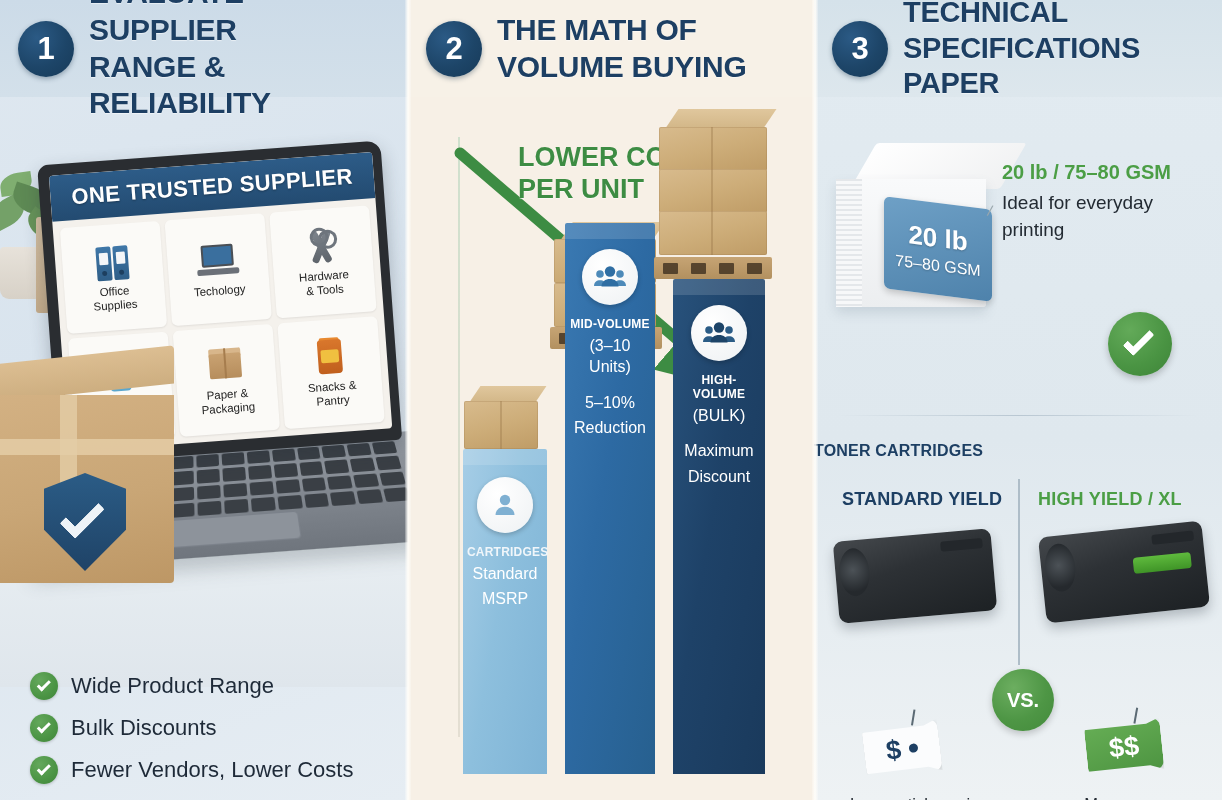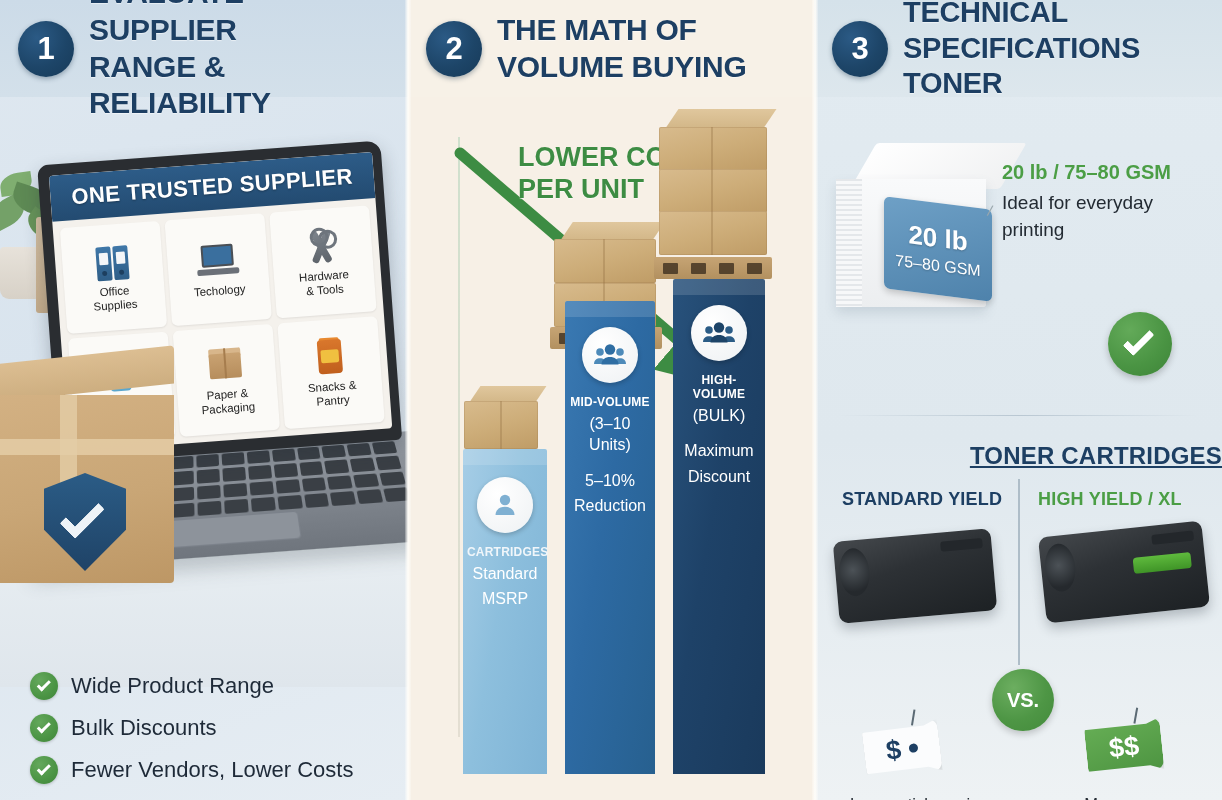--- a/index.html
+++ b/index.html
@@ -188,21 +188,21 @@
   .cost-label {
     position:absolute; left:110px; top:45px; width:250px;
     color:#3d8c43; font-size:27px; font-weight:bold; line-height:1.18;
     text-shadow:0 1px 1px rgba(255,255,255,.6);
   }
   .cost-label .l2 { display:block; }
 
   .bars { position:absolute; left:0; bottom:26px; width:406px; height:660px; }
   .bar { position:absolute; bottom:0; border-radius:2px 2px 0 0; }
   .bar-1 { left:55px; width:84px; height:325px; background:linear-gradient(100deg,#a6cde6 0%,#8dbfdd 45%,#7fb4d6 100%); }
-  .bar-2 { left:157px; width:90px; height:473px; background:linear-gradient(100deg,#3a79b2 0%,#2d6aa3 45%,#27608f 100%); }
+  .bar-2 { left:157px; width:90px; height:551px; background:linear-gradient(100deg,#3a79b2 0%,#2d6aa3 45%,#27608f 100%); }
   .bar-3 { left:265px; width:92px; height:495px; background:linear-gradient(100deg,#28527c 0%,#1e4268 45%,#1a3a5c 100%); }
 
   .bar-cap { position:absolute; width:100%; left:0; top:0; height:16px; background:rgba(255,255,255,.14); }
 
   .bar-txt { position:absolute; left:0; width:100%; text-align:center; color:#fff; padding:0 4px; }
   .bar-title { font-size:12px; font-weight:bold; letter-spacing:.2px; }
   .bar-sub { font-size:16px; line-height:1.34; margin-top:4px; }
   .bar-sub2 { font-size:16px; line-height:1.34; margin-top:14px; }
   .bar-1 .bar-title { color:#f0f6fa; }
 
@@ -261,21 +261,21 @@
   .big-check {
     position:absolute; left:294px; top:215px; width:64px; height:64px; border-radius:50%;
     background:radial-gradient(circle at 34% 28%,#63aa59,#4a9443 58%,#3e8438 100%);
     display:flex; align-items:center; justify-content:center;
     box-shadow:0 3px 7px rgba(0,0,0,.22);
   }
   .big-check .m { width:30px; height:15px; border-left:7px solid #fff; border-bottom:7px solid #fff; transform:rotate(-45deg) translate(2px,-4px); border-radius:2px; }
 
   .hr-sep { position:absolute; left:24px; top:318px; width:360px; height:1px; background:linear-gradient(90deg,rgba(160,180,195,0),#b9c7d2,rgba(160,180,195,0)); }
 
-  .toner-title { position:absolute; left:0; top:345px; width:408px; text-align:right; font-size:24px;text-decoration:underline; }
+  .toner-title { position:absolute; left:0; top:345px; width:408px; text-align:left; font-size:16px; }
   .col-title { position:absolute; top:392px; font-size:18px; font-weight:bold; letter-spacing:.2px; }
   .col-std { left:28px; color:#1d3f63; }
   .col-xl { left:224px; color:#4b9e45;text-align:right; }
   .vdivider { position:absolute; left:204px; top:382px; width:1.5px; height:186px; background:#aebdc8; }
 
   .cart { position:absolute; }
   .cart-body { position:absolute; width:100%; height:100%; background:linear-gradient(165deg,#44484c 0%,#2d3135 40%,#1d2124 100%); border-radius:9px; box-shadow:0 6px 12px rgba(40,50,60,.28); }
   .cart-drum { position:absolute; left:4px; top:8px; width:30px; height:48px; border-radius:50%; background:radial-gradient(circle at 45% 45%,#4c5257,#25292d 70%); }
   .cart-ridge { position:absolute; right:9px; top:9px; width:42px; height:10px; background:#23272b; border-radius:3px; }
   .cart-green { position:absolute; right:14px; top:30px; width:58px; height:16px; background:linear-gradient(180deg,#5fba3d,#3f9427); border-radius:4px; }
@@ -622,21 +622,21 @@
     </div>
   </section>
 
   <div class="divider div-2"></div>
 
   <section class="panel panel-3">
     <header class="head head-3">
       <div class="num-badge">3</div>
       <div class="head-title">
         <span>TECHNICAL</span>
-        <span class="l2">SPECIFICATIONS TONER</span>
+        <span class="l2">SPECIFICATIONS PAPER</span>
       </div>
     </header>
 
     <div class="p3-body">
 
       <div class="paper-stack">
         <div class="ps-top"></div>
         <div class="ps-front">
           <div class="ps-lines"></div>
         </div>

